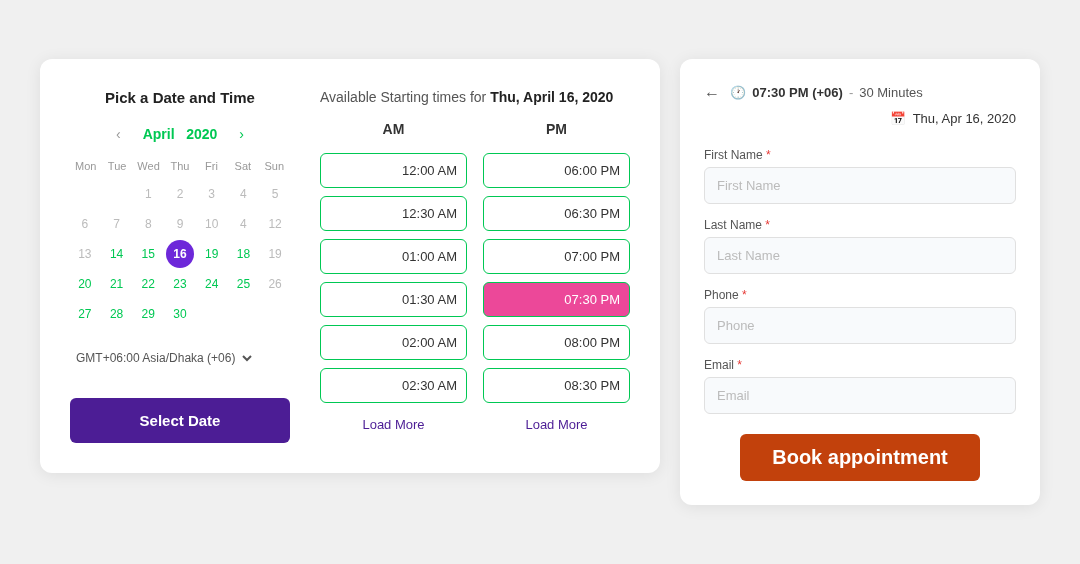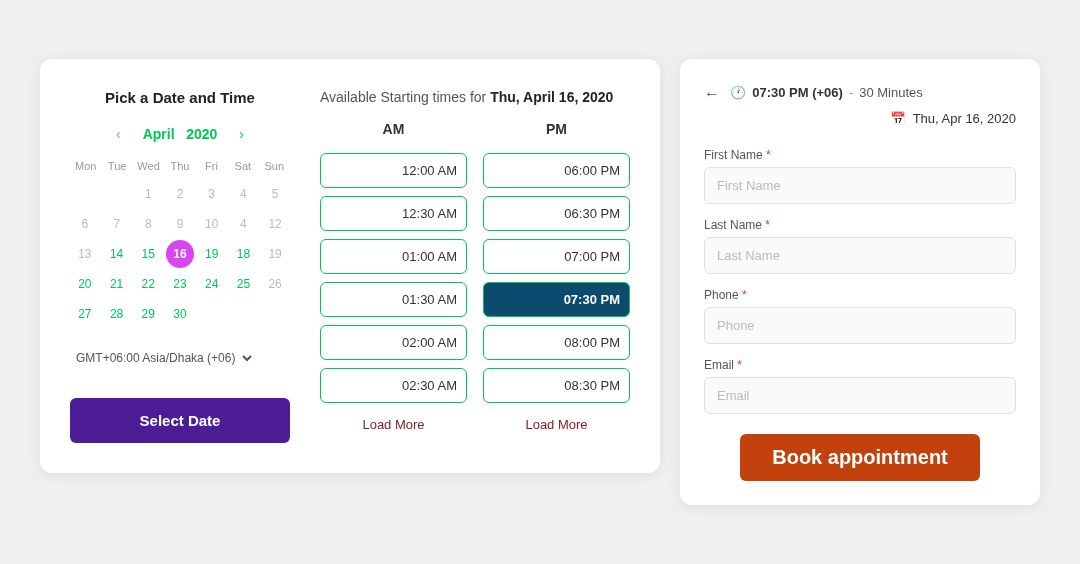--- a/index.html
+++ b/index.html
@@ -95,21 +95,21 @@
       width: 28px;
       height: 28px;
       display: flex;
       align-items: center;
       justify-content: center;
       margin: 0 auto;
     }
     .cal-day.empty { color: transparent; cursor: default; }
     .cal-day.green { color: #00c853; font-weight: 500; }
     .cal-day.selected {
-      background: #d946ef;
+      background: #6d28d9;
       color: #fff;
       font-weight: 700;
       border-radius: 50%;
     }
     .cal-day.faded { color: #bbb; }
     .timezone-select {
       margin-top: 20px;
       display: flex;
       align-items: center;
       gap: 6px;
@@ -173,28 +173,28 @@
       border-radius: 6px;
       padding: 9px;
       text-align: right;
       font-size: 13px;
       color: #333;
       margin-bottom: 8px;
       cursor: pointer;
       font-weight: 500;
     }
     .time-slot.selected {
-      background: #0c4a6e;
+      background: #ec4899;
       color: #fff;
-      font-weight: 700;
+      font-weight: 400;
     }
     .load-more {
       text-align: center;
       font-size: 13px;
-      color: #7f1d1d;
+      color: #4c1d95;
       cursor: pointer;
       margin-top: 4px;
       padding: 6px;
     }
 
     
     .right-card {
       background: #fff;
       border-radius: 12px;
       padding: 24px;

